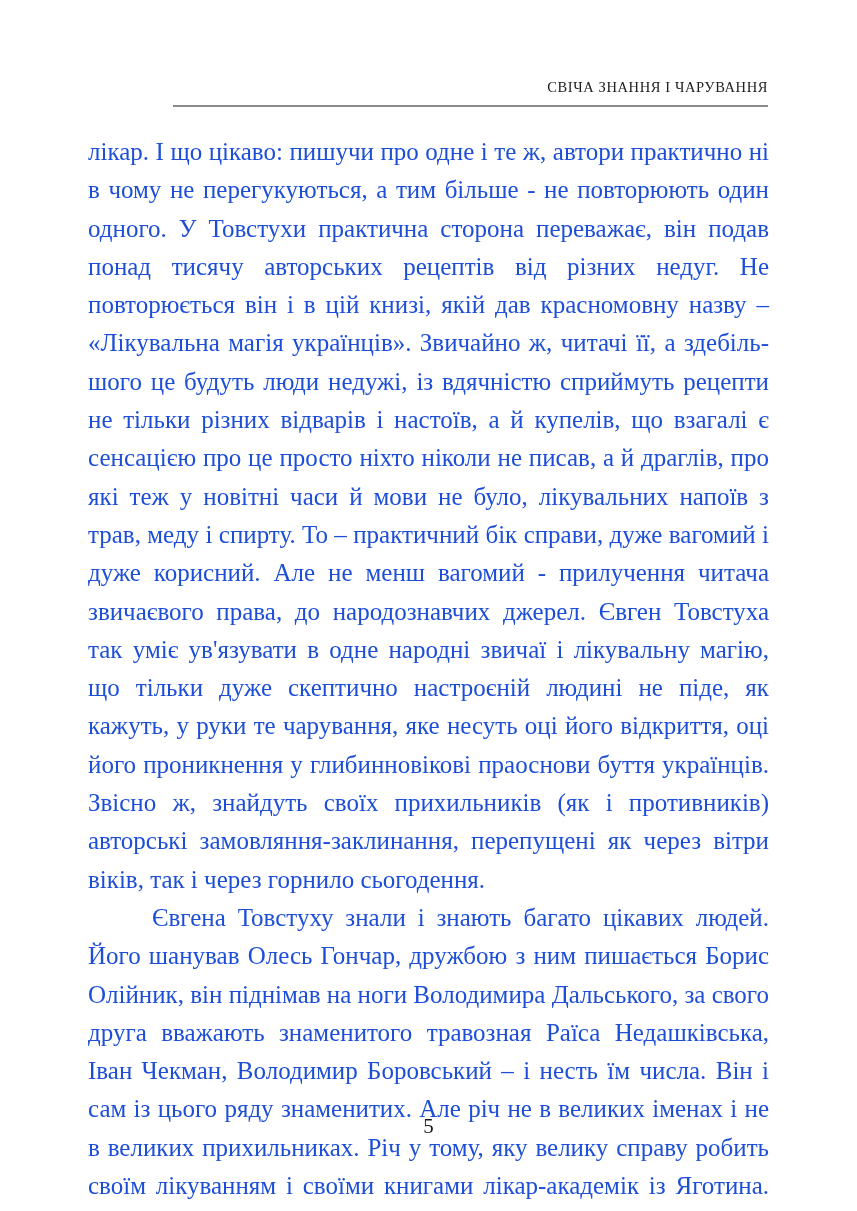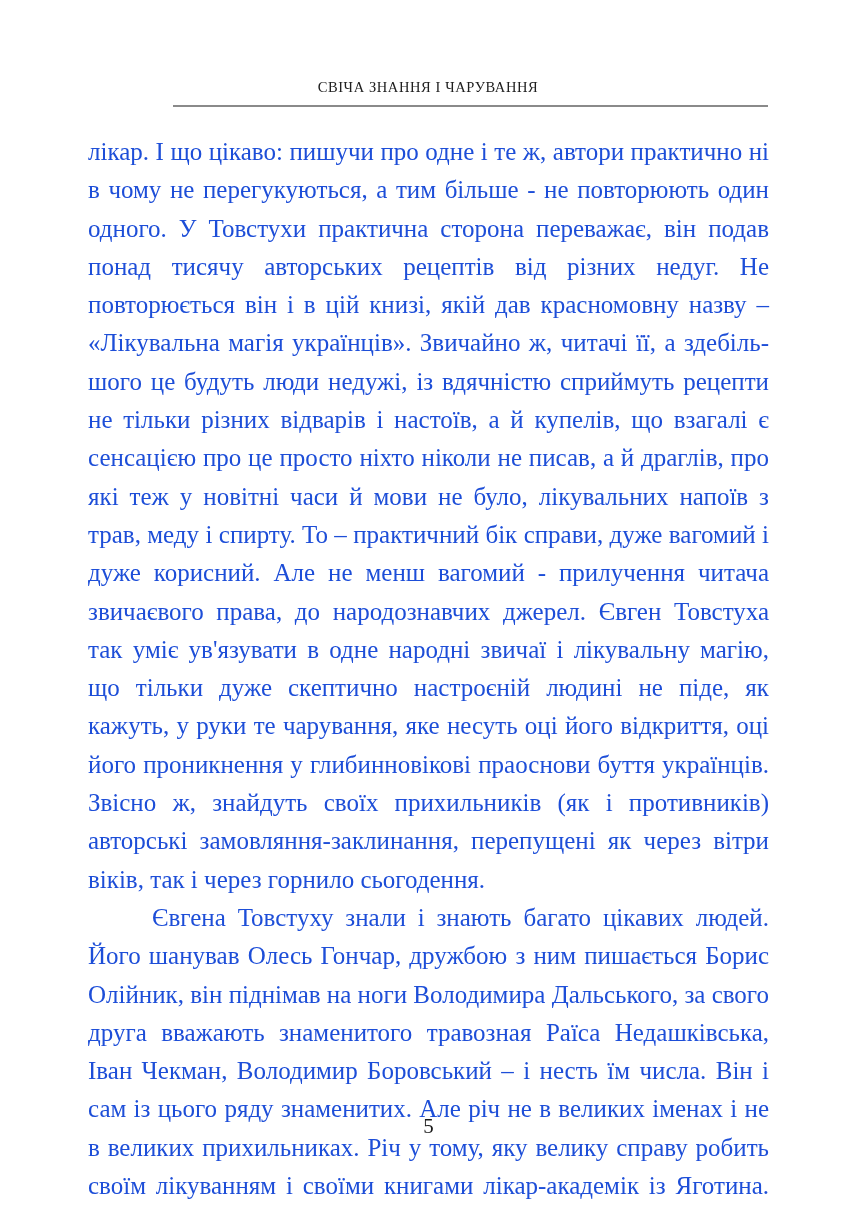--- a/index.html
+++ b/index.html
@@ -23,21 +23,21 @@
 
   
   .header-block {
     position: absolute;
     left: 88px;
     right: 89px;
     top: 80px;
   }
 
   .running-head {
-    text-align: center;
+    text-align: right;
     font-family: "Liberation Serif", "DejaVu Serif", serif;
     font-size: 14.5px;
     letter-spacing: 0.6px;
     color: #202020;
     line-height: 1.1;
     white-space: nowrap;
   }
 
   .header-rule {
     margin-top: 9px;

